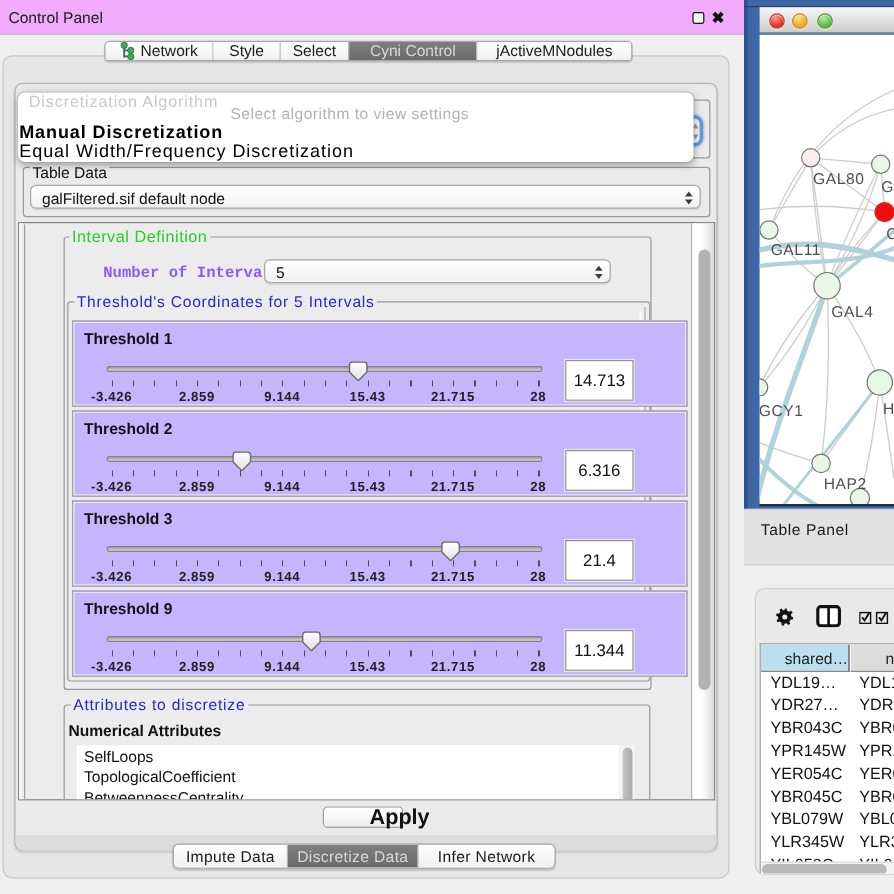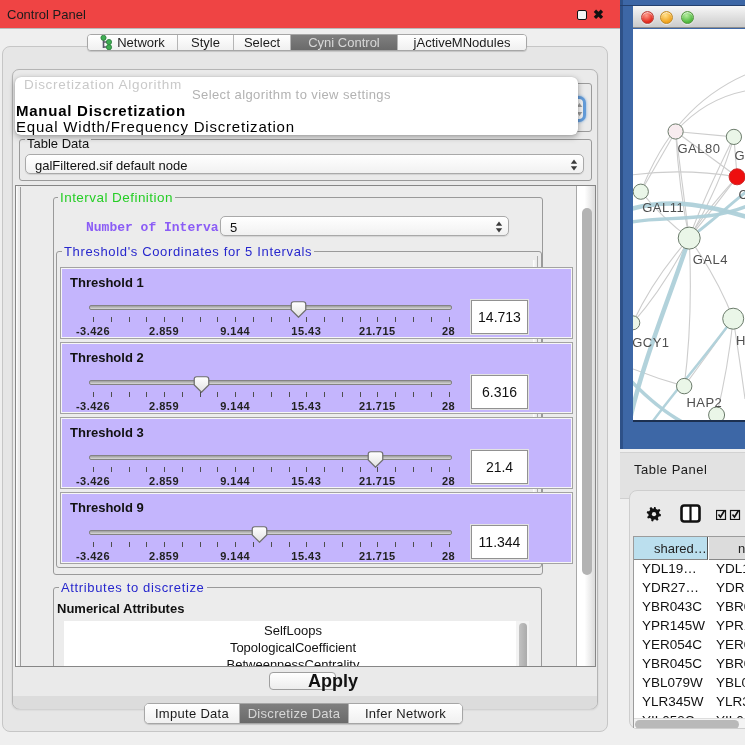--- a/index.html
+++ b/index.html
@@ -1,20 +1,20 @@
 <!DOCTYPE html>
 <html><head>
 <meta charset="utf-8">
 <style>
 * { margin:0; padding:0; box-sizing:border-box; }
 html,body { width:745px; height:745px; font-family:"Liberation Sans", sans-serif; }
 #root { position:relative; width:745px; height:745px; background:#efefef; overflow:hidden; }
 .abs { position:absolute; }
 
-#titlebar { left:0; top:0; width:620px; height:29px; background:#ef4444; border-bottom:1px solid #b9b9b9; }
+#titlebar { left:0; top:0; width:620px; height:29px; background:#f0abfc; border-bottom:1px solid #b9b9b9; }
 #titlebar .t { position:absolute; left:7px; top:7px; font-size:13px; color:#1c1c1c; }
 #float-ico { position:absolute; left:577px; top:10px; width:10px; height:10px; border:1.6px solid #111; border-radius:2px; background:#f5f5f5;}
 #close-ico { position:absolute; left:593px; top:7px; font-size:13px; font-weight:bold; color:#111; }
 #outerpanel { left:2px; top:46px; width:606px; height:686px; background:#e6e6e6; border:1px solid #c6c6c6; border-radius:8px; }
 #innerpanel { left:12px; top:69px; width:586px; height:640px; background:#eaeaea; border:1px solid #b5b5b5; border-radius:7px; box-shadow:0 1px 2px rgba(0,0,0,0.12);}
 #innerbottom { left:13px; top:696px; width:584px; height:13px; background:#dcdcdc; border-radius:0 0 7px 7px; }
 
 .tabgrp { display:flex; border:1px solid #a6a6a6; border-radius:4px; background:#fdfdfd; overflow:hidden; height:17px; box-shadow:0 1px 1px rgba(0,0,0,0.15);}
 .tabgrp .seg { display:flex; align-items:center; justify-content:center; font-size:13px; color:#1b1b1b; background:linear-gradient(#ffffff,#f0f0f0); border-right:1px solid #b5b5b5; white-space:nowrap;}
 .tabgrp .seg:last-child { border-right:none; }
@@ -37,21 +37,21 @@
 .tfield { position:absolute; left:410px; top:32px; width:57px; height:34px; background:#fff; border:1px solid #919191; box-shadow:0 0 0 1px #e3e3e3; font-size:14px; color:#111; text-align:center; line-height:32px; }
 
 #popup { left:15px; top:77px; width:563px; height:58px; background:#fff; border-radius:6px; box-shadow:0 2px 6px rgba(0,0,0,0.35), 0 0 1px rgba(0,0,0,0.2); }
 
 .sbthumb { position:absolute; background:linear-gradient(to right,#c2c2c2,#ababab); border-radius:5px; }
 
 #netwin { left:620px; top:0; width:125px; height:449px; background:#3d67a6; }
 #nettb { position:absolute; left:13px; top:6px; width:112px; height:22px; background:linear-gradient(#f7f7f7,#cbcbcb); border-bottom:1px solid #8d8d8d; }
 .light { position:absolute; top:4.5px; width:13px; height:13px; border-radius:50%; box-shadow:inset 0 1px 1px rgba(255,255,255,0.7), 0 1px 1px rgba(255,255,255,0.6); }
 #canvas { position:absolute; left:13px; top:29px; width:112px; height:391px; background:#fff; }
-#tpbar { left:620px; top:452px; width:125px; height:47px; background:#e2e2e2; border-top:1px solid #d2d2d2; border-bottom:1px solid #cfcfcf;}
+#tpbar { left:620px; top:424px; width:125px; height:47px; background:#e2e2e2; border-top:1px solid #d2d2d2; border-bottom:1px solid #cfcfcf;}
 #tablebox { left:629px; top:490px; width:120px; height:239px; background:#e9e9e9; border:1px solid #cecece; border-radius:8px 0 0 8px; }
 </style>
 </head>
 <body>
 <div id="root">
 
   <div class="abs" id="titlebar">
       <span class="t">Control Panel</span>
     </div>
   <div id="float-ico"></div>
@@ -201,21 +201,21 @@
         <div class="slabel" style="left:174.2px;">9.144</div>
         <div class="slabel" style="left:245.3px;">15.43</div>
         <div class="slabel" style="left:316.4px;">21.715</div>
         <div class="slabel" style="left:387.5px;">28</div>
         <div class="tfield">11.344</div>
       </div>
 
     <div class="abs grp" style="left:36.5px; top:401px; width:489px; height:120px;"></div>
     <div class="abs" style="left:43px; top:394px; font-size:13px; letter-spacing:0.65px; color:#2727cd; background:#ececec; padding:0 2px;">Attributes to discretize</div>
     <div class="abs" style="left:41px; top:415px; font-size:13px; font-weight:bold; color:#111;">Numerical Attributes</div>
-    <div class="abs" style="left:48px; top:435px; width:452px; height:47px; background:#fff;text-align:center;">
+    <div class="abs" style="left:48px; top:435px; width:452px; height:47px; background:#fff;">
       <div style="padding:1px 0 0 6px; font-size:13px; color:#111; line-height:17px;">SelfLoops<br>TopologicalCoefficient<br>BetweennessCentrality</div>
     </div>
     <div class="abs" style="left:500px; top:435px; width:13px; height:47px; background:#f3f3f3;"></div>
     <div class="sbthumb" style="left:502.5px; top:436.5px; width:8.5px; height:46px;"></div>
 
     <div class="abs" style="left:559.5px; top:0; width:0; height:480px; border-left:1px solid #a8a8a8;"></div>
     <div class="abs" style="left:560.5px; top:0; width:19px; height:480px; background:linear-gradient(to right,#ffffff 40%,#d8d8d8);"></div>
     <div class="sbthumb" style="left:565.5px; top:22px; width:10.5px; height:367px; background:#b3b3b3;"></div>
   </div>
 

